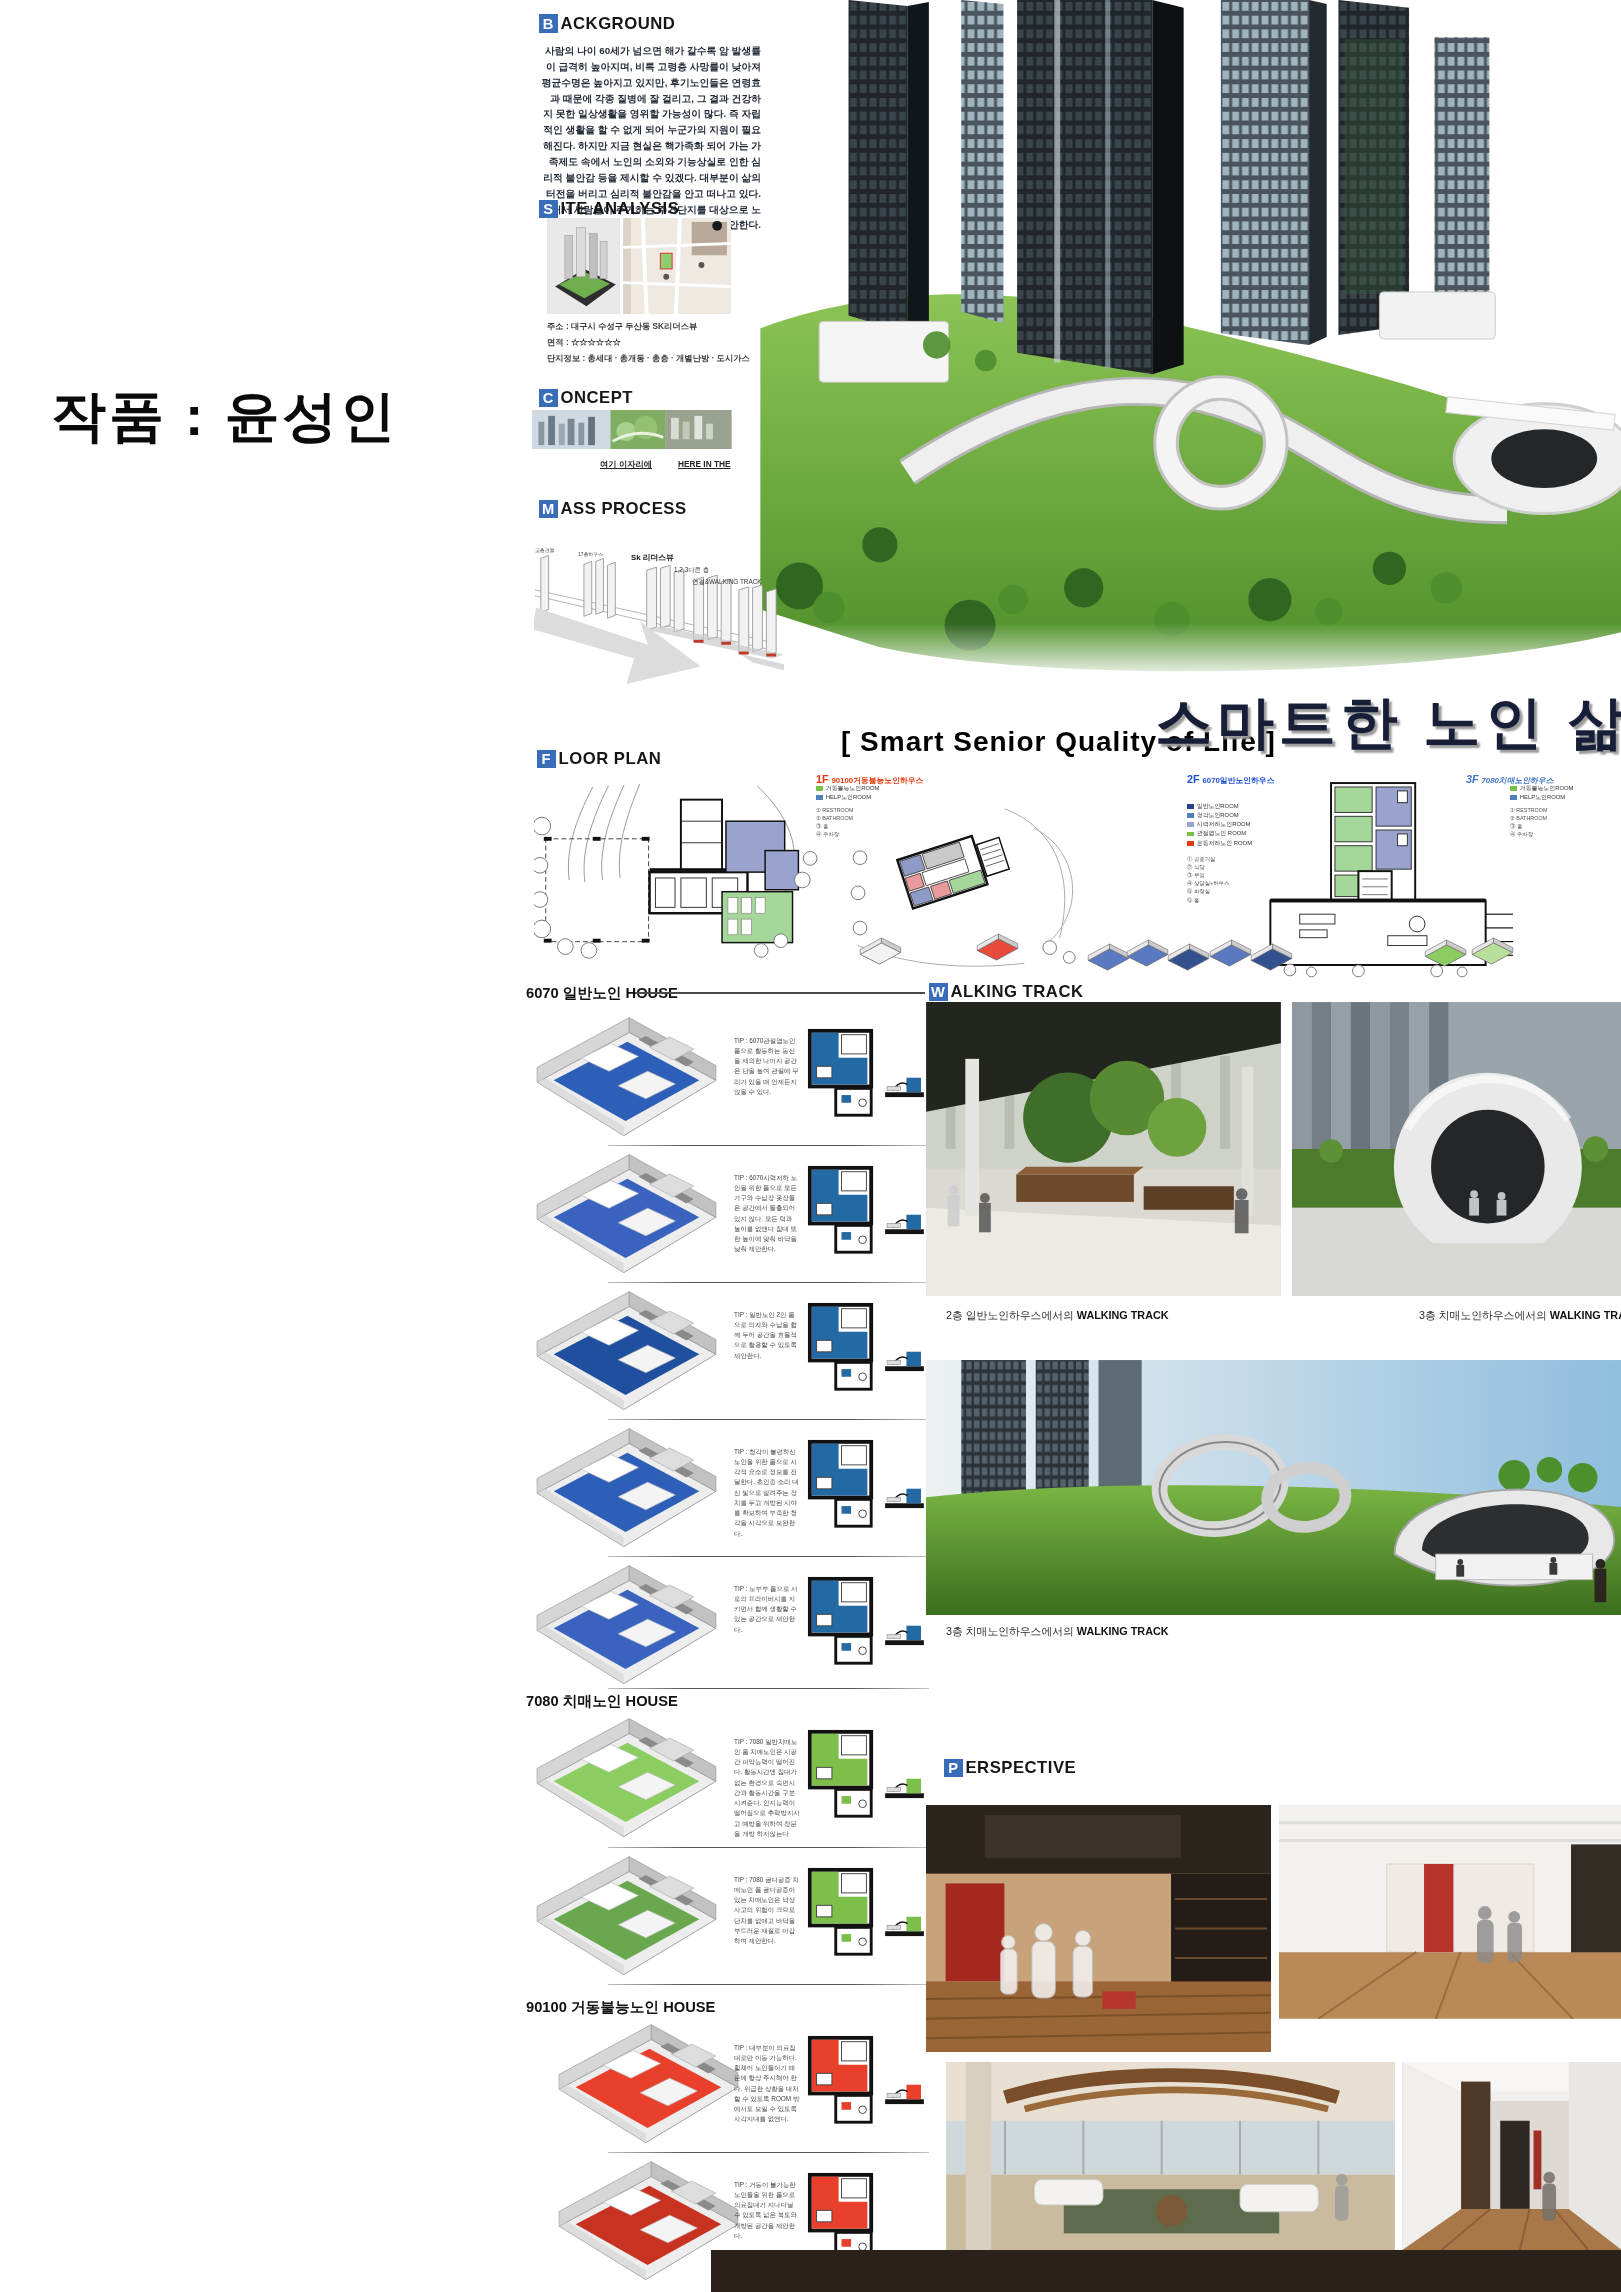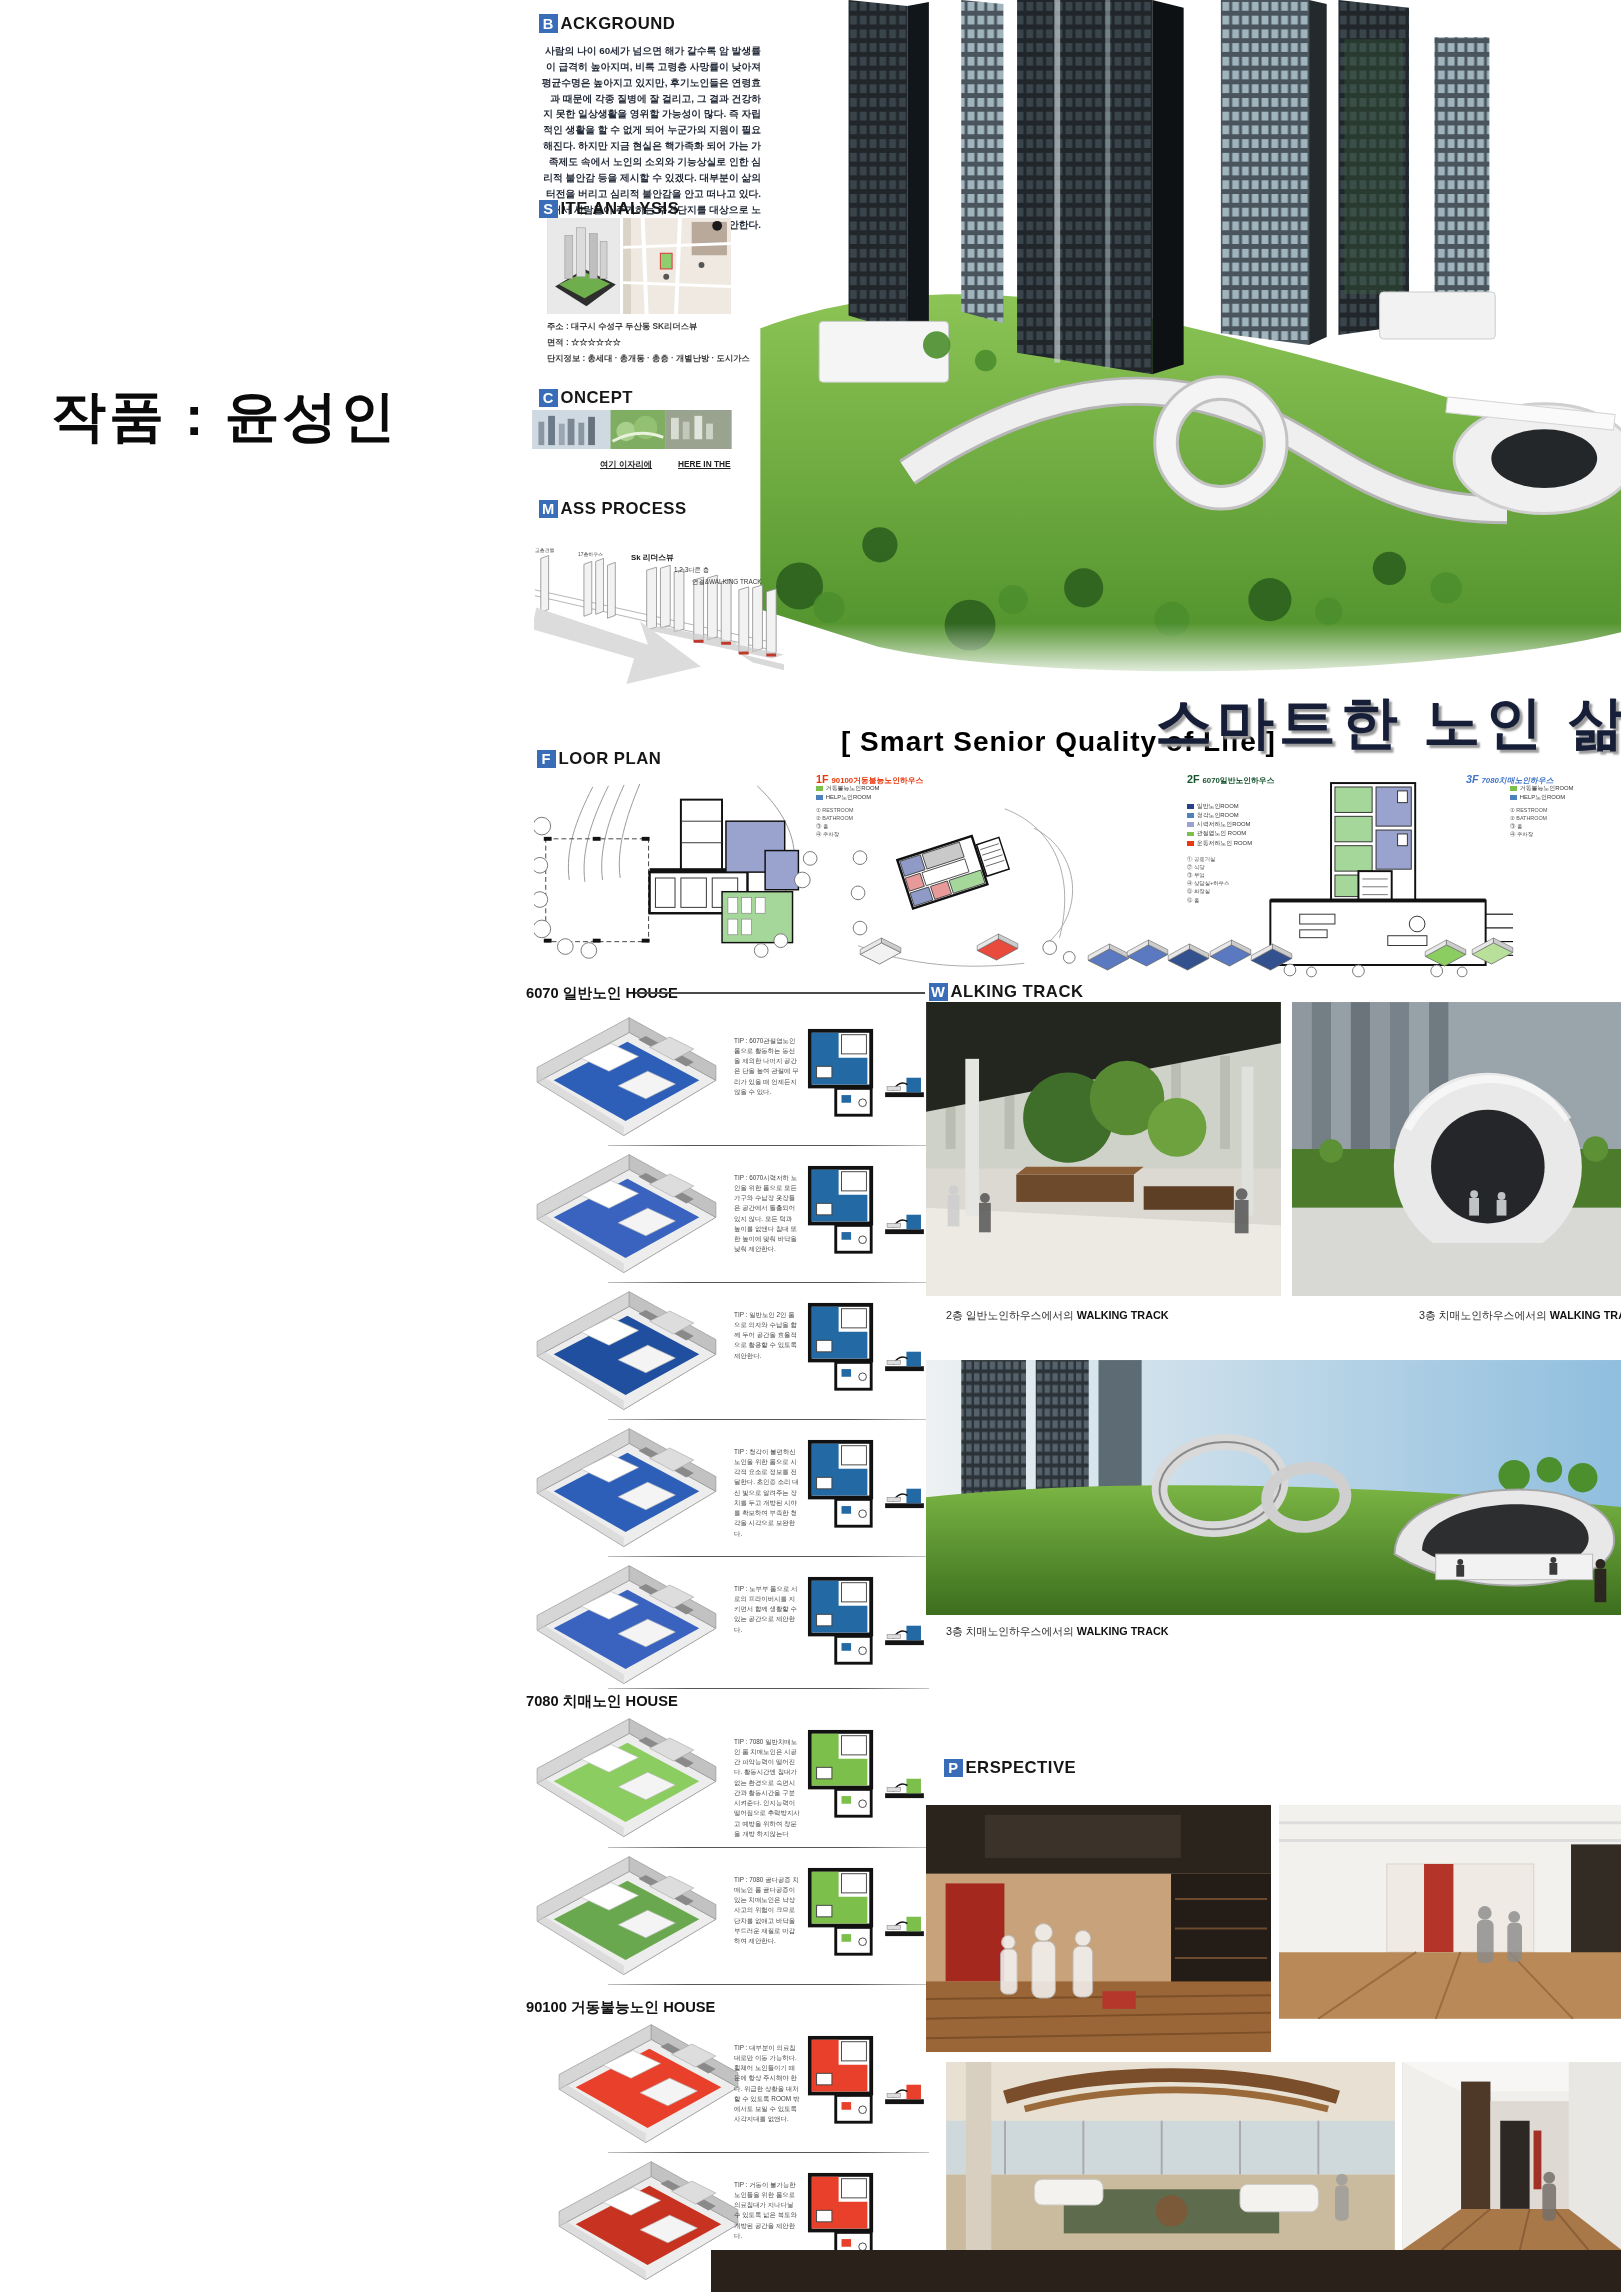--- a/index.html
+++ b/index.html
@@ -373,21 +373,21 @@
       <rect x="140" y="58" width="24" height="34" fill="#ffffff" stroke="#111" stroke-width="1.5"></rect>
       <g stroke="#555" stroke-width="0.8">
           <line x1="142" y1="64" x2="162" y2="64"></line>
           <line x1="142" y1="70" x2="162" y2="70"></line>
       <line x1="142" y1="76" x2="162" y2="76"></line>
           <line x1="142" y1="82" x2="162" y2="82"></line>
         </g>
     </g>
   </svg>
 
-  <div class="flabel" style="left:1187px;top:769px;color:#14532d;">
+  <div class="flabel" style="left:1187px;top:769px;color:#1d4ed8;">
     <span class="ff">2F</span><span class="fn">6070일반노인하우스</span>
   </div>
   <div class="legend" style="left:1187px;top:802px;">
     <div class="li">
         <span class="sw" style="background:#27408b"></span>
         <span>일반노인ROOM</span>
       </div>
     <div class="li">
         <span class="sw" style="background:#4f81bd"></span>
         <span>청각노인ROOM</span>

